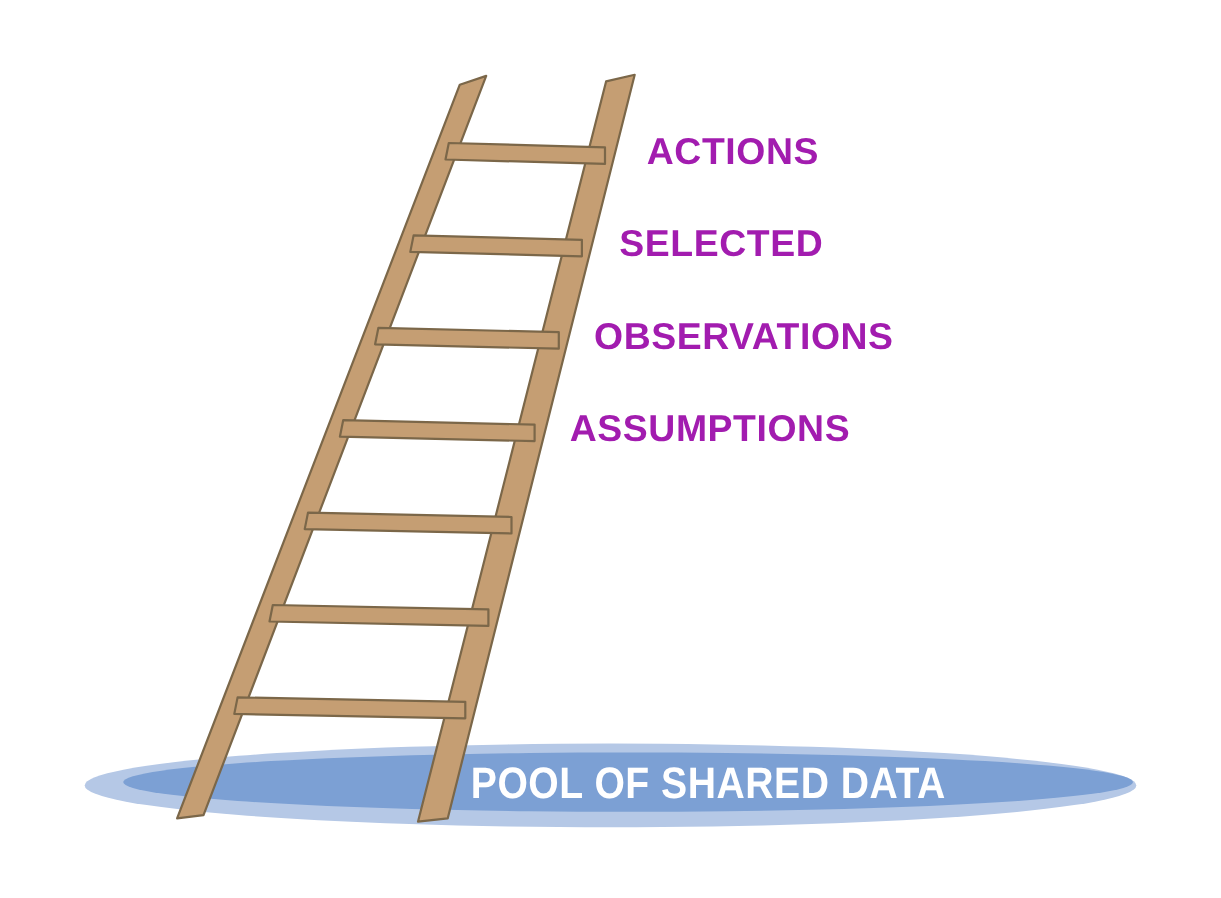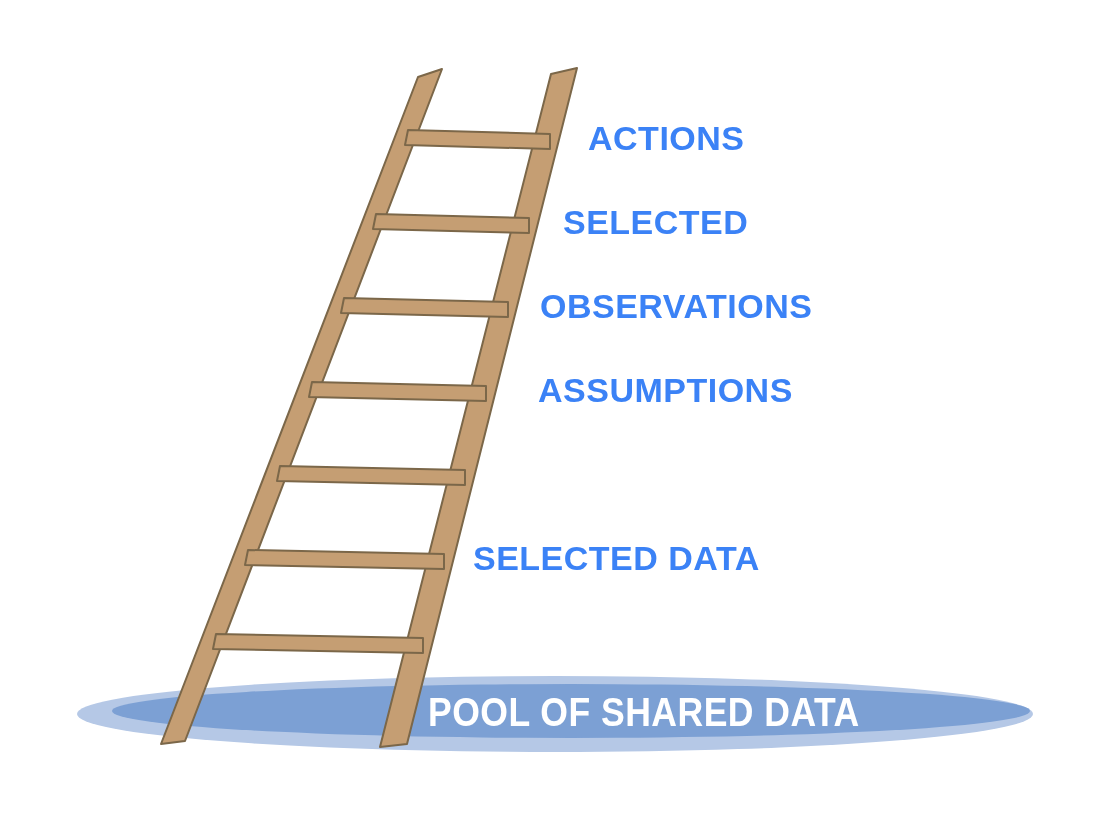--- a/index.html
+++ b/index.html
@@ -11,21 +11,21 @@
     overflow: hidden;
     font-family: "Liberation Sans", sans-serif;
   }
   .stage svg { position: absolute; left: 0; top: 0; }
   .rung-label {
     position: absolute;
     transform: translateY(-50%);
     font-weight: bold;
     font-size: 34px;
     letter-spacing: 0.5px;
-    color: #3b82f6;
+    color: #a21caf;
     white-space: nowrap;
     line-height: 1;
   }
   .pool-label {
     position: absolute;
     transform: translateY(-50%) scaleX(0.89);
     transform-origin: 0 50%;
     font-weight: bold;
     font-size: 40px;
     letter-spacing: 0.5px;
@@ -52,18 +52,17 @@
     <polygon points="344,298 508,302 508,317 341,313" fill="#c59e73" stroke="#7b6749" stroke-width="2" stroke-linejoin="round"></polygon>
     <polygon points="312,382 486,386 486,401 309,397" fill="#c59e73" stroke="#7b6749" stroke-width="2" stroke-linejoin="round"></polygon>
     <polygon points="280,466 465,470 465,485 277,481" fill="#c59e73" stroke="#7b6749" stroke-width="2" stroke-linejoin="round"></polygon>
     <polygon points="248,550 444,554 444,569 245,565" fill="#c59e73" stroke="#7b6749" stroke-width="2" stroke-linejoin="round"></polygon>
     <polygon points="216,634 423,638 423,653 213,649" fill="#c59e73" stroke="#7b6749" stroke-width="2" stroke-linejoin="round"></polygon>
   </svg>
 
   <div class="rung-label" style="left:588px; top:138px;">ACTIONS</div>
   <div class="rung-label" style="left:563px; top:222px;">SELECTED</div>
   <div class="rung-label" style="left:540px; top:306px;">OBSERVATIONS</div>
-  <div class="rung-label" style="left:538px; top:390px;text-align:center;">ASSUMPTIONS</div>
-  <div class="rung-label" style="left:473px; top:558px;">SELECTED DATA</div>
+  <div class="rung-label" style="left:518px; top:390px;text-align:center;">ASSUMPTIONS</div>
 
   <div class="pool-label" style="left:428px; top:712px;">POOL OF SHARED DATA</div>
 
 </div>
 
 </body></html>

